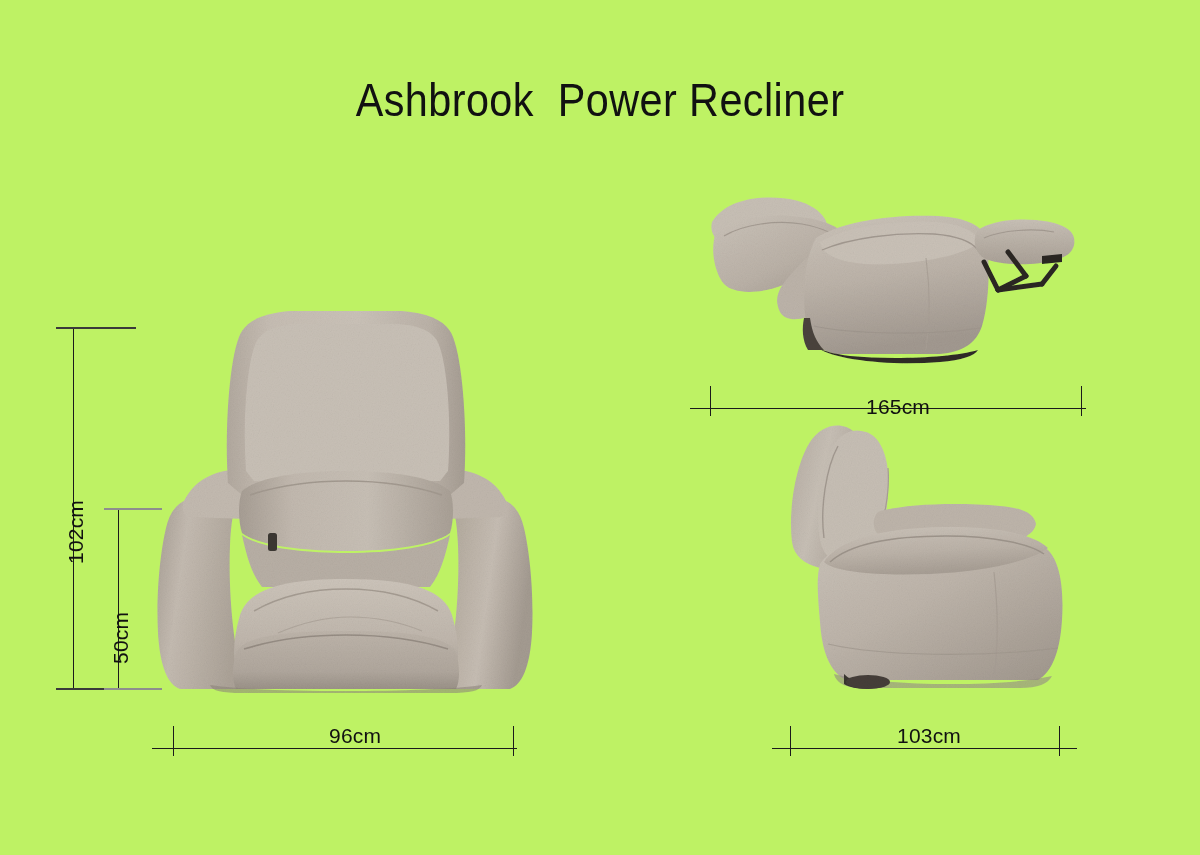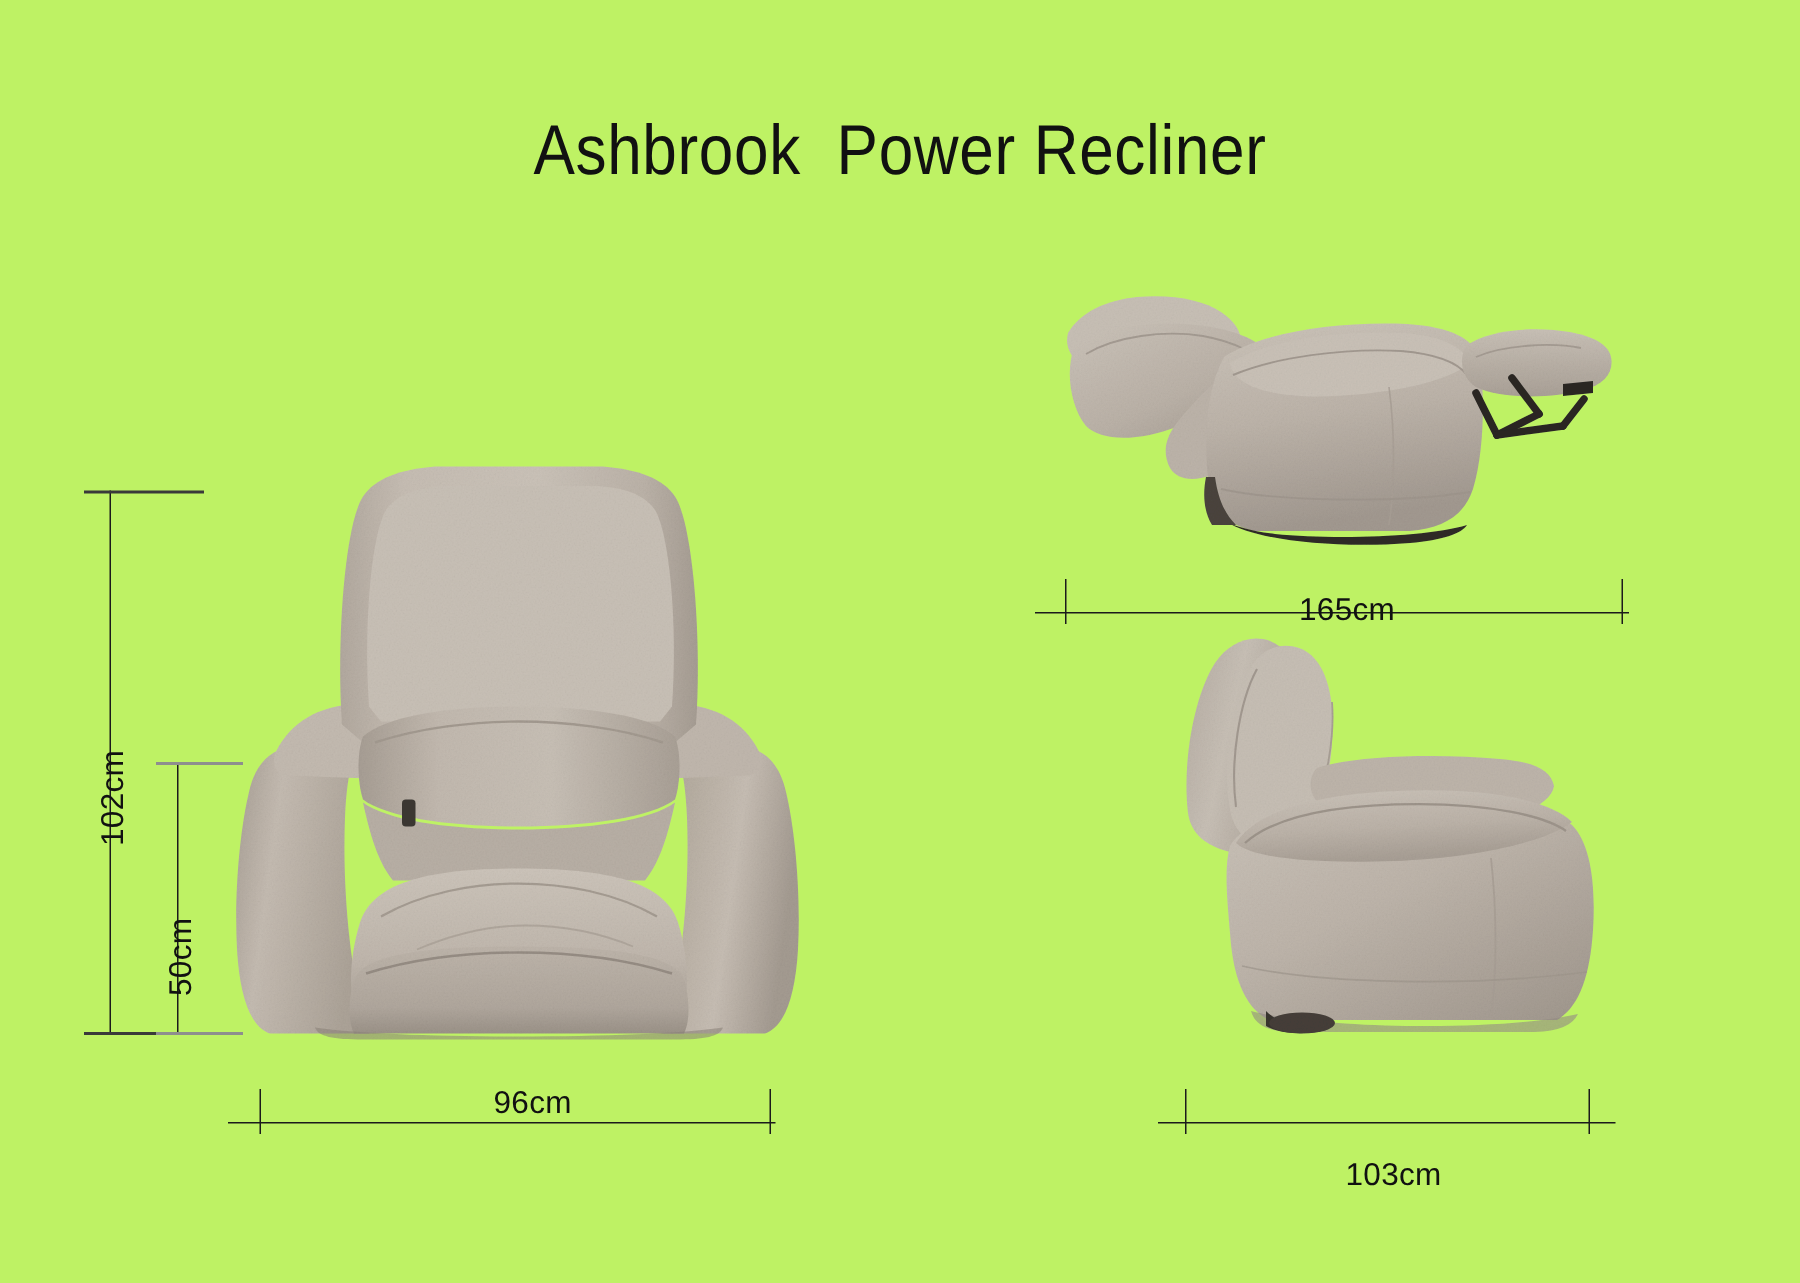--- a/index.html
+++ b/index.html
@@ -366,16 +366,16 @@
     <div class="dim-line-h" style="left:690px; top:408px; width:396px;"></div>
     <div class="tick-v" style="left:710px; top:386px; height:30px;"></div>
     <div class="tick-v" style="left:1081px; top:386px; height:30px;"></div>
     <div class="dim-label" style="left:866px; top:382px;margin-top:13px;">165cm</div>
   </div>
 
   <div>
     <div class="dim-line-h" style="left:772px; top:748px; width:305px;"></div>
     <div class="tick-v" style="left:790px; top:726px; height:30px;"></div>
     <div class="tick-v" style="left:1059px; top:726px; height:30px;"></div>
-    <div class="dim-label" style="left:897px; top:724px;margin-top:48px;">103cm</div>
+    <div class="dim-label" style="left:897px; top:724px;">103cm</div>
   </div>
 
 </div>
 
 </body></html>

